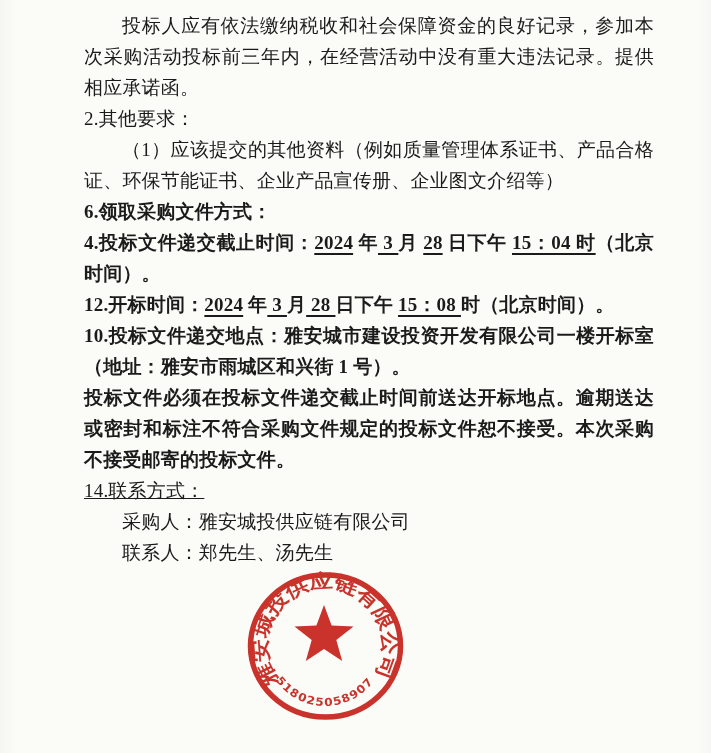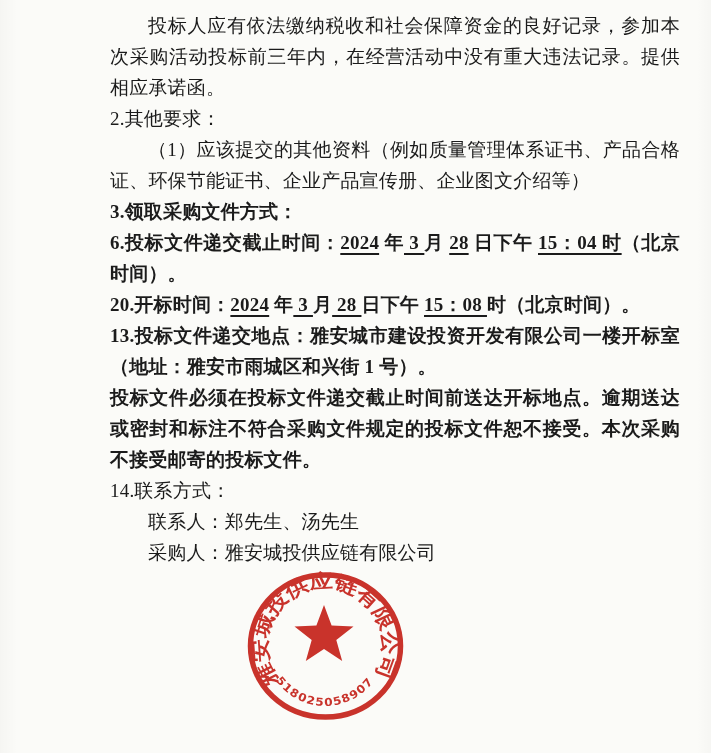--- a/index.html
+++ b/index.html
@@ -10,40 +10,40 @@
     color:#1b1b1b;
     overflow:hidden;
     position:relative;
   }
   .page{
     position:absolute;inset:0;
     background:linear-gradient(90deg, rgba(0,0,0,0.025) 0, rgba(0,0,0,0) 18px),
                linear-gradient(270deg, rgba(0,0,0,0.02) 0, rgba(0,0,0,0) 14px);
   }
   .doc{
-    position:absolute;left:110px;top:10px;width:570px;
+    position:absolute;left:84px;top:10px;width:570px;
   }
   p.para{
     margin:0;
     font-size:19px;
     line-height:31px;
     letter-spacing:0.2px;
     text-align:justify;
     text-justify:inter-character;
   }
   p.para u{
     text-decoration-line:underline;
     text-decoration-thickness:1.5px;
     text-underline-offset:4px;
   }
   .indent{text-indent:2em;}
   .bold{font-weight:700;}
   .gap-xs{margin-top:4px;}
   .gap-sm{margin-top:6px;}
-  .gap-lg{margin-top:10px;}
+  .gap-lg{margin-top:10px;text-decoration:underline;}
   .tight{line-height:28px;}
   .contact{line-height:32px;}
   
   .stamp{
     position:absolute;left:240px;top:558px;
     width:172px;height:172px;
     mix-blend-mode:multiply;
     opacity:0.93;
     filter:blur(0.2px);
   }
@@ -58,28 +58,28 @@
 </style>
 </head>
 <body>
 
 <div class="page">
 
   <div class="doc">
       <p class="para indent"><span>投标人应有依法缴纳税收和社会保障资金的良好记录，参加本次采购活动投标前三年内，在经营活动中没有重大违法记录。提供相应承诺函。</span></p>
       <p class="para gap-xs"><span>2.其他要求：</span></p>
       <p class="para indent gap-xs"><span>（1）应该提交的其他资料（例如质量管理体系证书、产品合格证、环保节能证书、企业产品宣传册、企业图文介绍等）</span></p>
-      <p class="para bold gap-sm"><span>3.领取采购文件方式：</span></p>
-      <p class="para bold"><span>6.投标文件递交截止时间：</span><u>2024</u><span> 年</span><u> 3 </u><span>月 </span><u>28</u><span> 日下午 </span><u>15：04 时</u><span>（北京时间）。</span></p>
-      <p class="para bold gap-xs"><span>20.开标时间：</span><u>2024</u><span> 年</span><u> 3 </u><span>月</span><u> 28 </u><span>日下午 </span><u>15：08 </u><span>时（北京时间）。</span></p>
-      <p class="para bold"><span>13.投标文件递交地点：雅安城市建设投资开发有限公司一楼开标室（地址：雅安市雨城区和兴街 1 号）。</span></p>
+      <p class="para bold gap-sm"><span>6.领取采购文件方式：</span></p>
+      <p class="para bold"><span>4.投标文件递交截止时间：</span><u>2024</u><span> 年</span><u> 3 </u><span>月 </span><u>28</u><span> 日下午 </span><u>15：04 时</u><span>（北京时间）。</span></p>
+      <p class="para bold gap-xs"><span>12.开标时间：</span><u>2024</u><span> 年</span><u> 3 </u><span>月</span><u> 28 </u><span>日下午 </span><u>15：08 </u><span>时（北京时间）。</span></p>
+      <p class="para bold"><span>10.投标文件递交地点：雅安城市建设投资开发有限公司一楼开标室（地址：雅安市雨城区和兴街 1 号）。</span></p>
       <p class="para bold tight gap-xs"><span>投标文件必须在投标文件递交截止时间前送达开标地点。逾期送达或密封和标注不符合采购文件规定的投标文件恕不接受。本次采购不接受邮寄的投标文件。</span></p>
       <p class="para gap-lg"><span>14.联系方式：</span></p>
+      <p class="para indent contact"><span>采购人：雅安城投供应链有限公司</span></p>
       <p class="para indent contact"><span>联系人：郑先生、汤先生</span></p>
-      <p class="para indent contact"><span>采购人：雅安城投供应链有限公司</span></p>
     </div>
 
   <svg class="stamp" viewBox="0 0 172 172" xmlns="http://www.w3.org/2000/svg">
     <defs>
       <path id="arcTop" d="M 39.3 123.7 A 58 58 0 1 1 130.7 123.7" fill="none"></path>
       <path id="arcBot" d="M 34.7 120.7 A 60 60 0 0 0 135.3 120.7" fill="none"></path>
     </defs>
     <ellipse cx="85.5" cy="88" rx="75" ry="71" fill="none" stroke-width="5.5" stroke="#c8231c"></ellipse>
     <polygon points="84,47 91.6,67.6 113.5,68.4 96.3,82 102.2,103.1 84,90.9 65.8,103.1 71.7,82 54.5,68.4 76.4,67.6" fill="#c8231c"></polygon>
     <text class="seal-name" fill="#c8231c">

